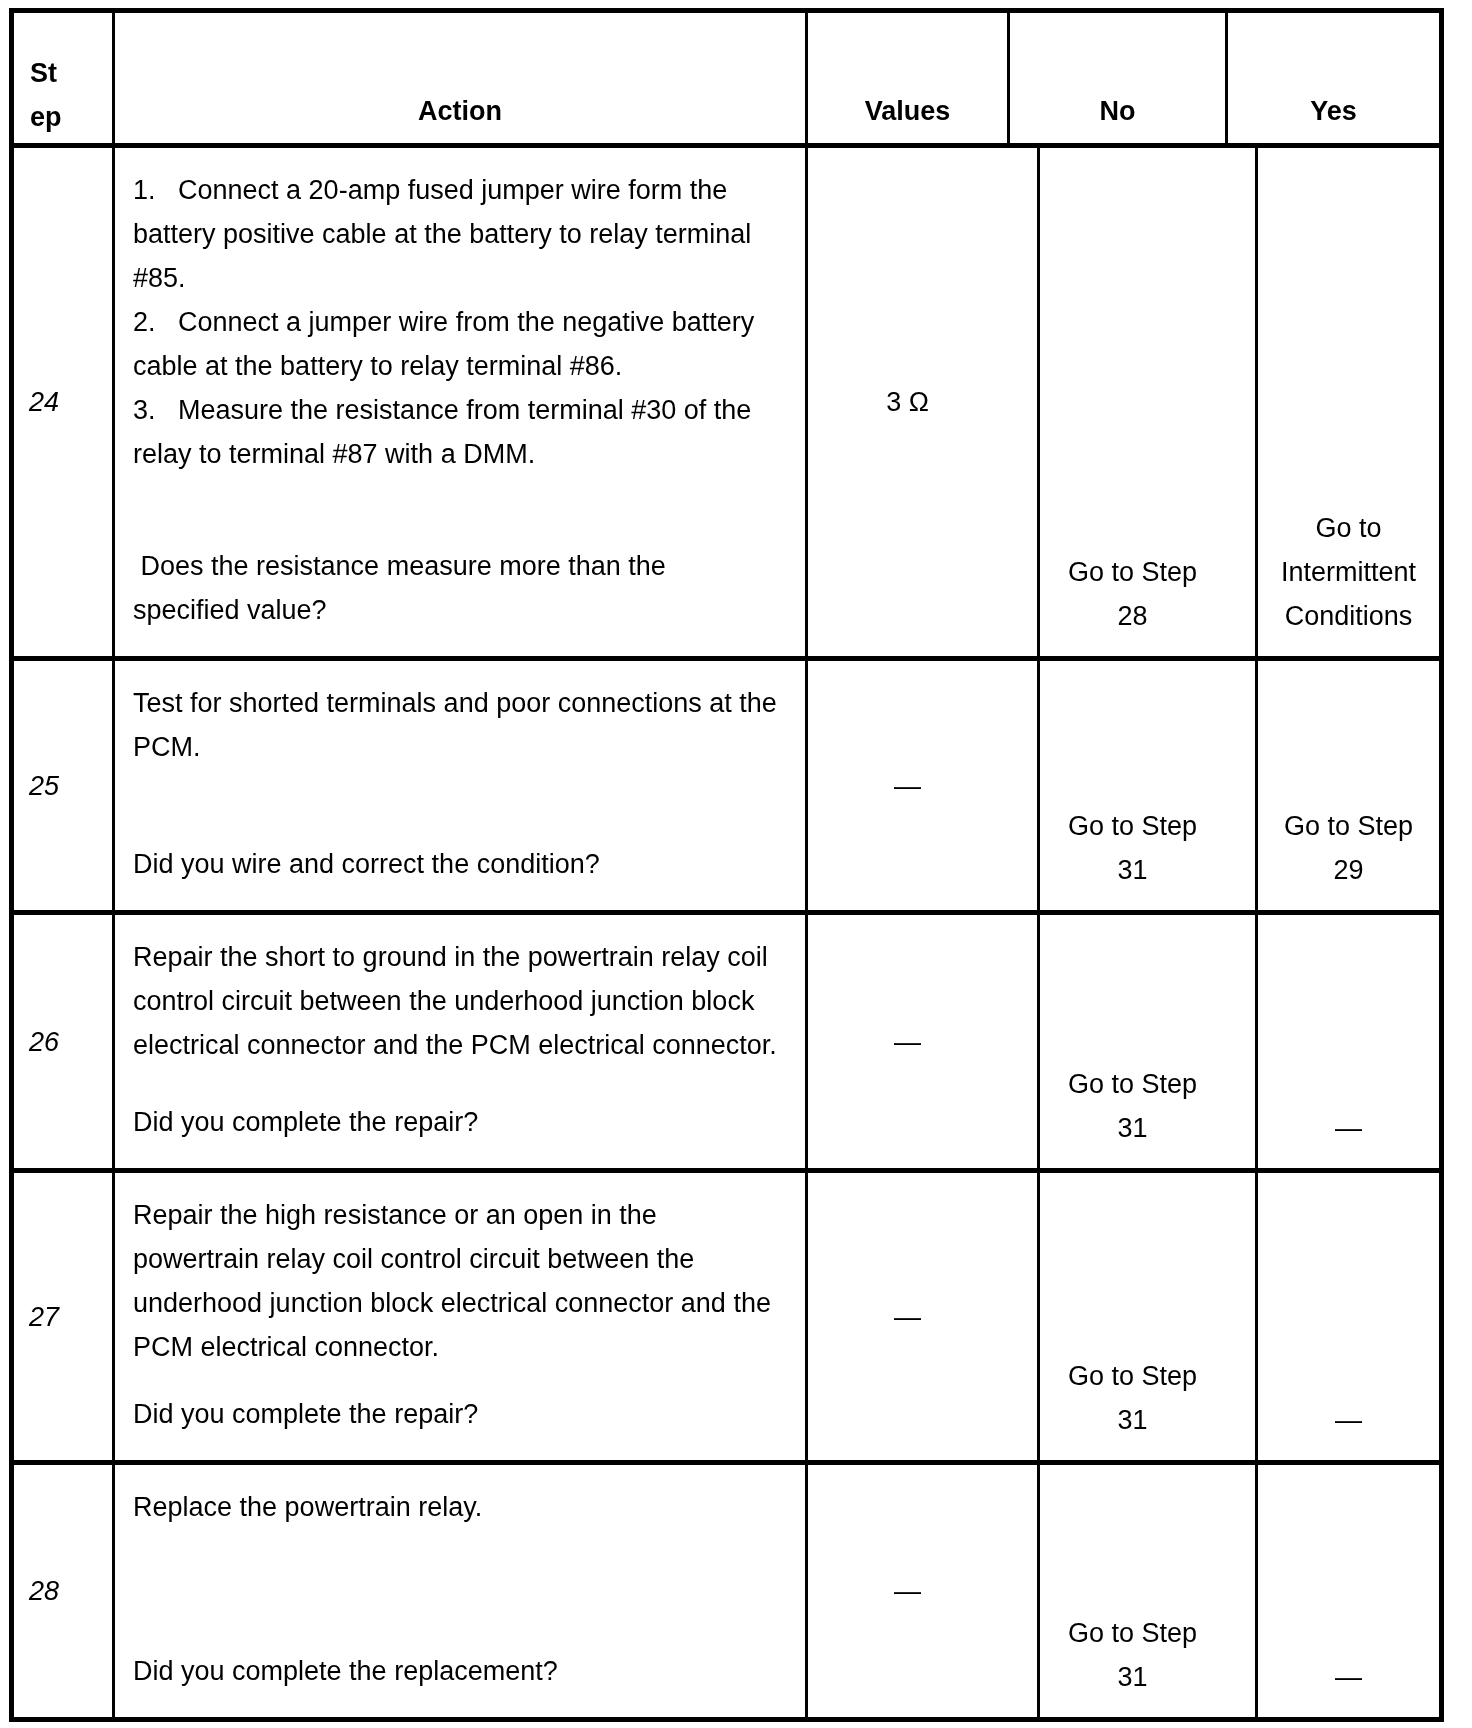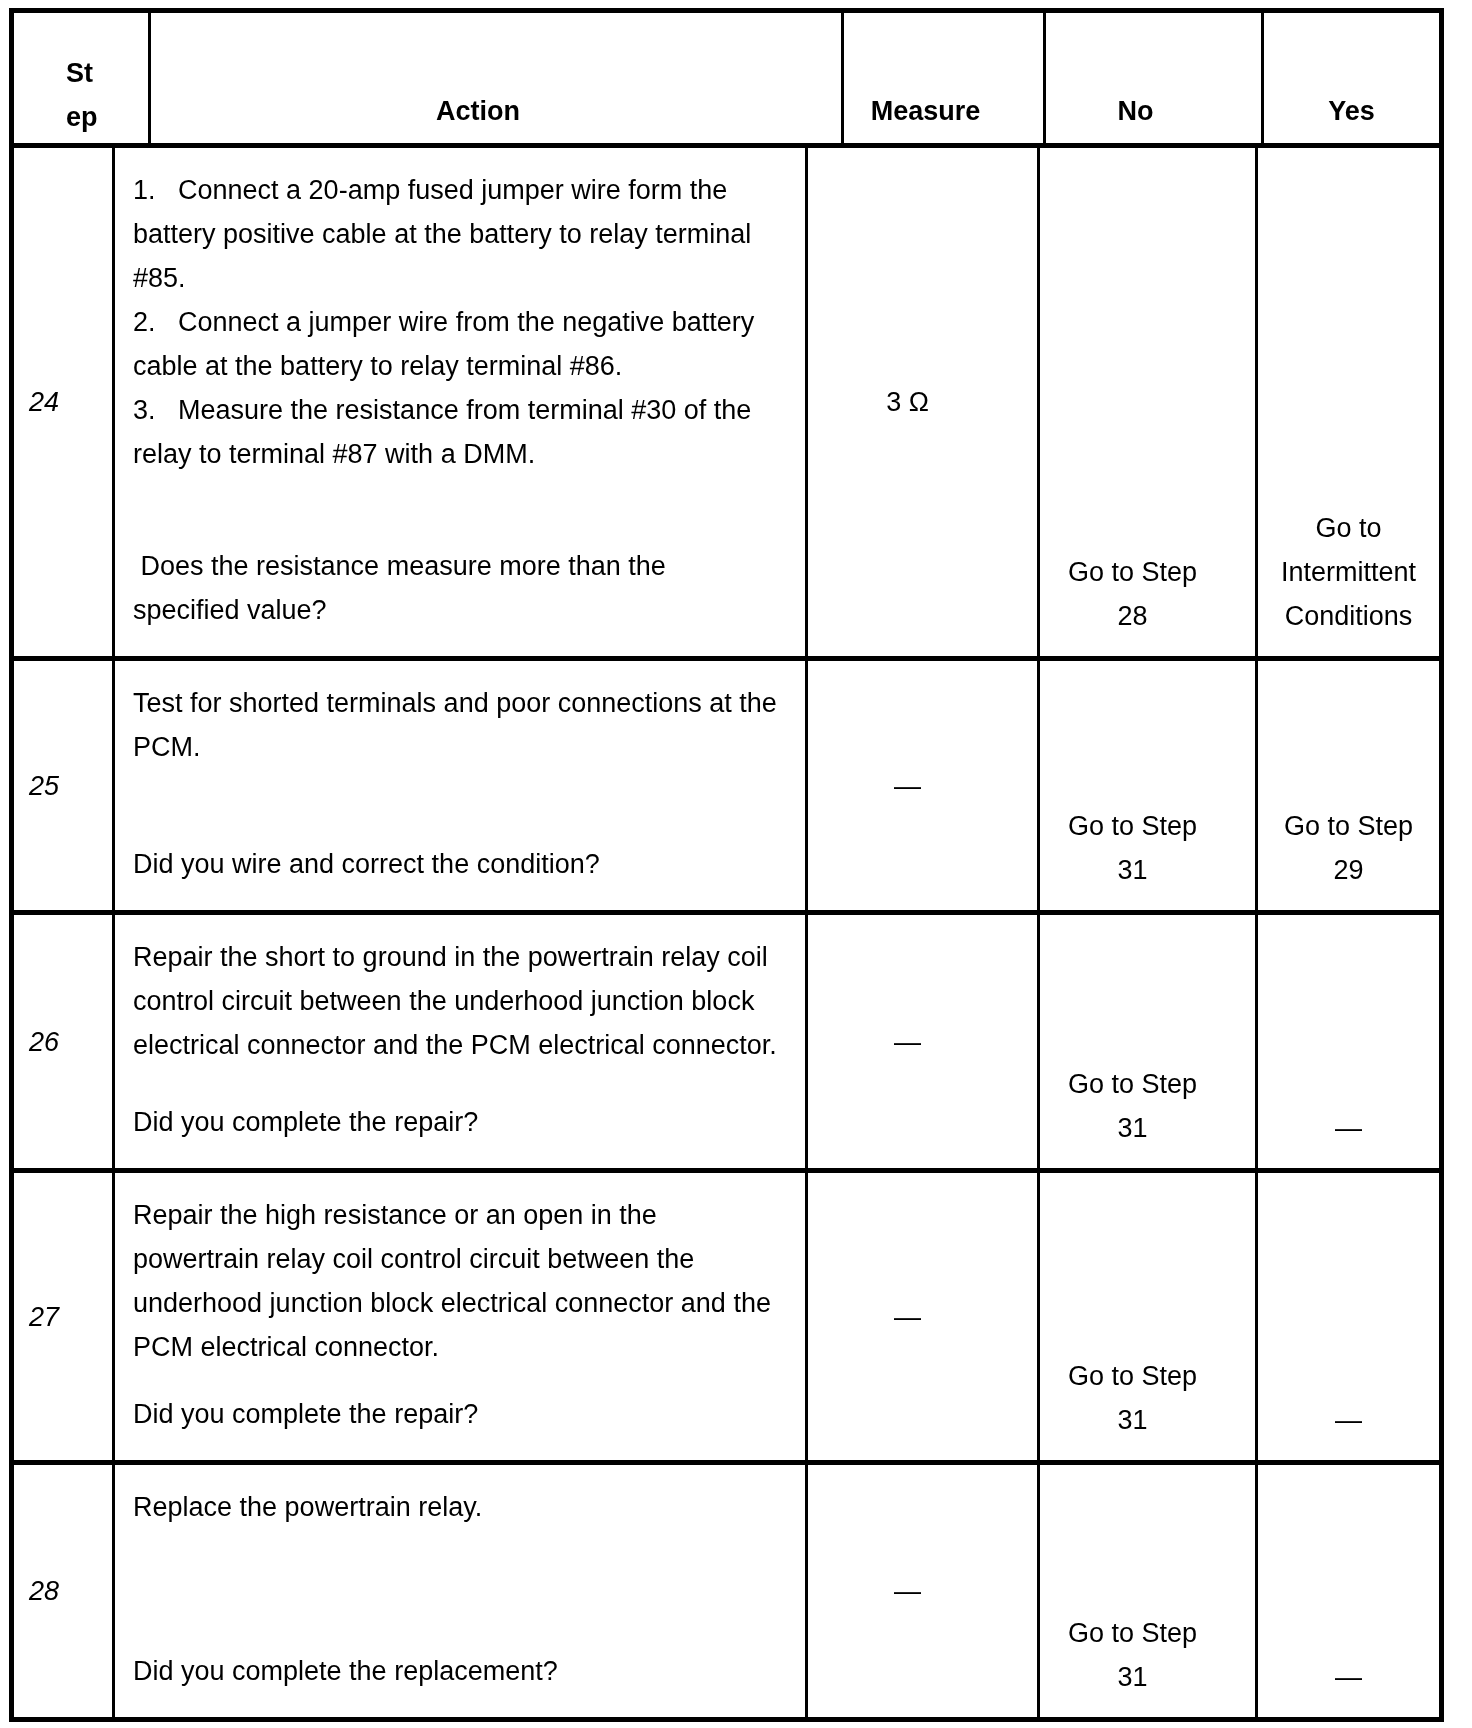--- a/index.html
+++ b/index.html
@@ -45,21 +45,20 @@
   
   .h-cell {
     display: flex;
     flex-direction: column;
     justify-content: flex-end;
     align-items: center;
     text-align: center;
     font-weight: bold;
     padding-bottom: 10px;
     white-space: pre-line;
-    margin-left: 36px;
   }
   .h-step {
     align-items: flex-start;
     text-align: left;
     padding-left: 16px;
     padding-bottom: 4px;
   }
 
   
   .c-step {
@@ -101,21 +100,21 @@
 </head>
 <body>
 
 <div class="page">
   <div class="diag-table">
 
     <div class="t-row r-header">
       <div class="t-cell h-cell h-step">St
 ep</div>
       <div class="t-cell h-cell">Action</div>
-      <div class="t-cell h-cell">Measure</div>
+      <div class="t-cell h-cell">Values</div>
       <div class="t-cell h-cell">No</div>
       <div class="t-cell h-cell">Yes</div>
     </div>
 
     <div class="t-row r-24">
       <div class="t-cell c-step">24</div>
       <div class="t-cell c-action">
         <div class="desc">
           <p>1.   Connect a 20-amp fused jumper wire form the battery positive cable at the battery to relay terminal #85.</p>
           <p>2.   Connect a jumper wire from the negative battery cable at the battery to relay terminal #86.

